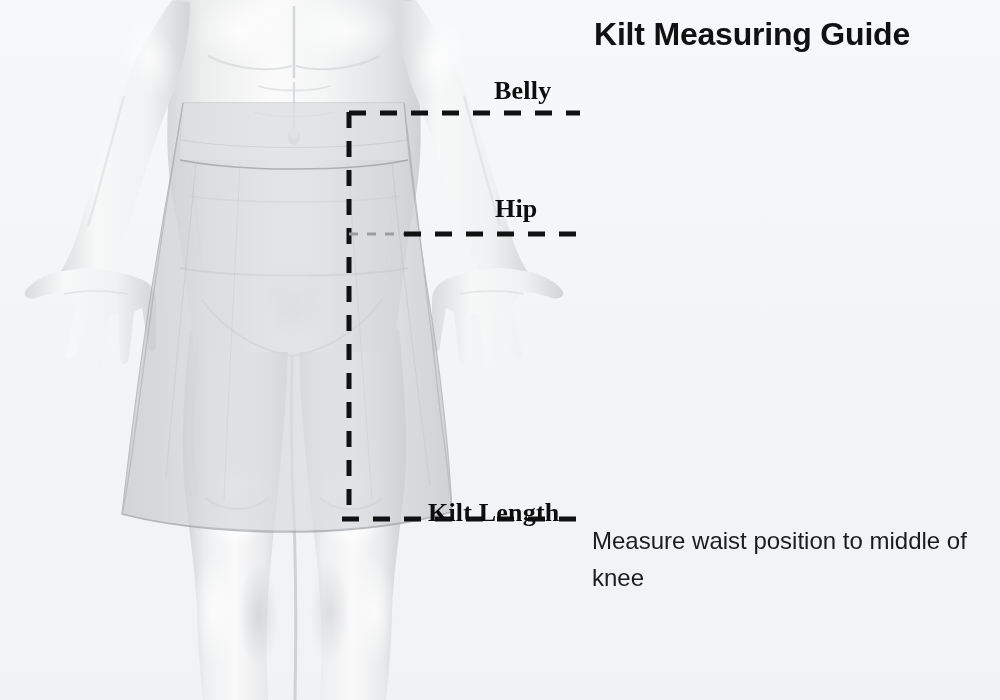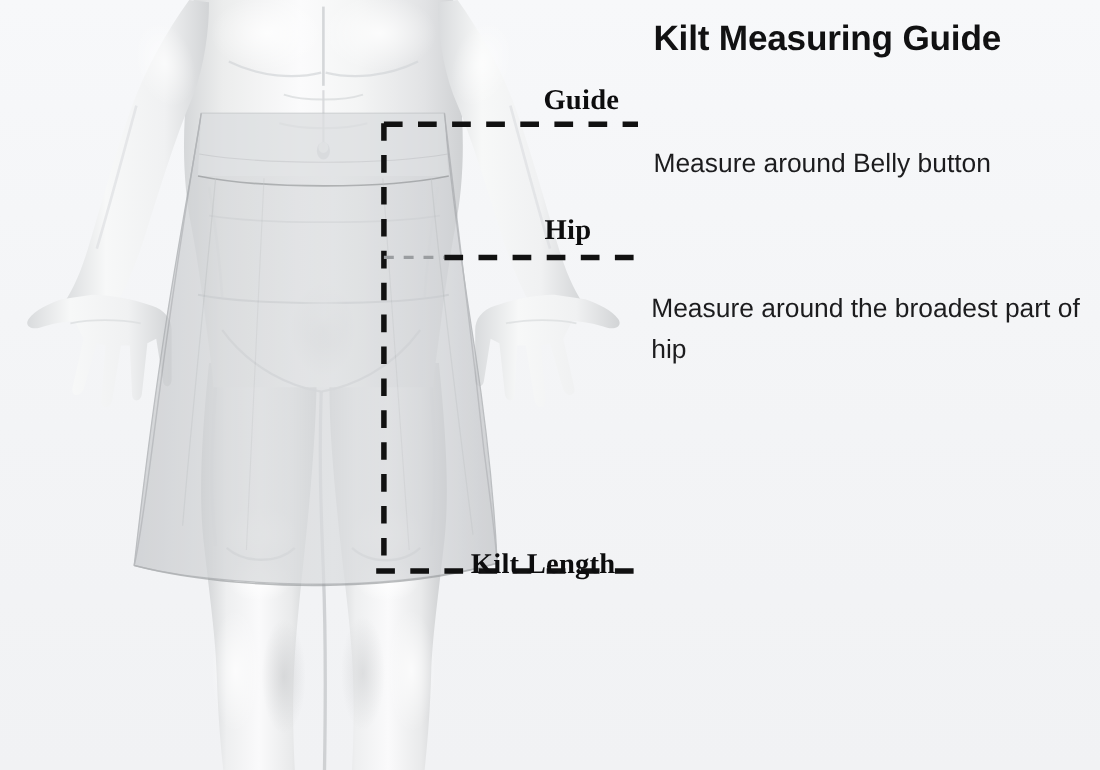--- a/index.html
+++ b/index.html
@@ -240,21 +240,20 @@
     <line x1="349" y1="113" x2="580" y2="113" stroke="#111111" stroke-width="5" stroke-dasharray="17 14" stroke-linecap="butt"></line>
 
     <line x1="349" y1="234" x2="404" y2="234" stroke="#9a9da0" stroke-width="3" stroke-dasharray="9 9" stroke-linecap="butt"></line>
     <line x1="404" y1="234" x2="578" y2="234" stroke="#111111" stroke-width="5" stroke-dasharray="17 14" stroke-linecap="butt"></line>
 
     <line x1="342" y1="519" x2="590" y2="519" stroke="#111111" stroke-width="5" stroke-dasharray="17 14" stroke-linecap="butt"></line>
   </svg>
 
   <div class="guide-title">Kilt Measuring Guide</div>
 
-  <div class="callout-label label-waist">Guide</div>
-  <div class="callout-desc desc-waist">Measure around Belly button</div>
+  <div class="callout-label label-waist">Belly</div>
 
   <div class="callout-label label-hip">Hip</div>
-  <div class="callout-desc desc-hip">Measure around the broadest part of hip</div>
 
   <div class="callout-label label-kilt-length">Kilt Length</div>
+  <div class="callout-desc desc-kilt">Measure waist position to middle of knee</div>
 
 </div>
 
 </body></html>

